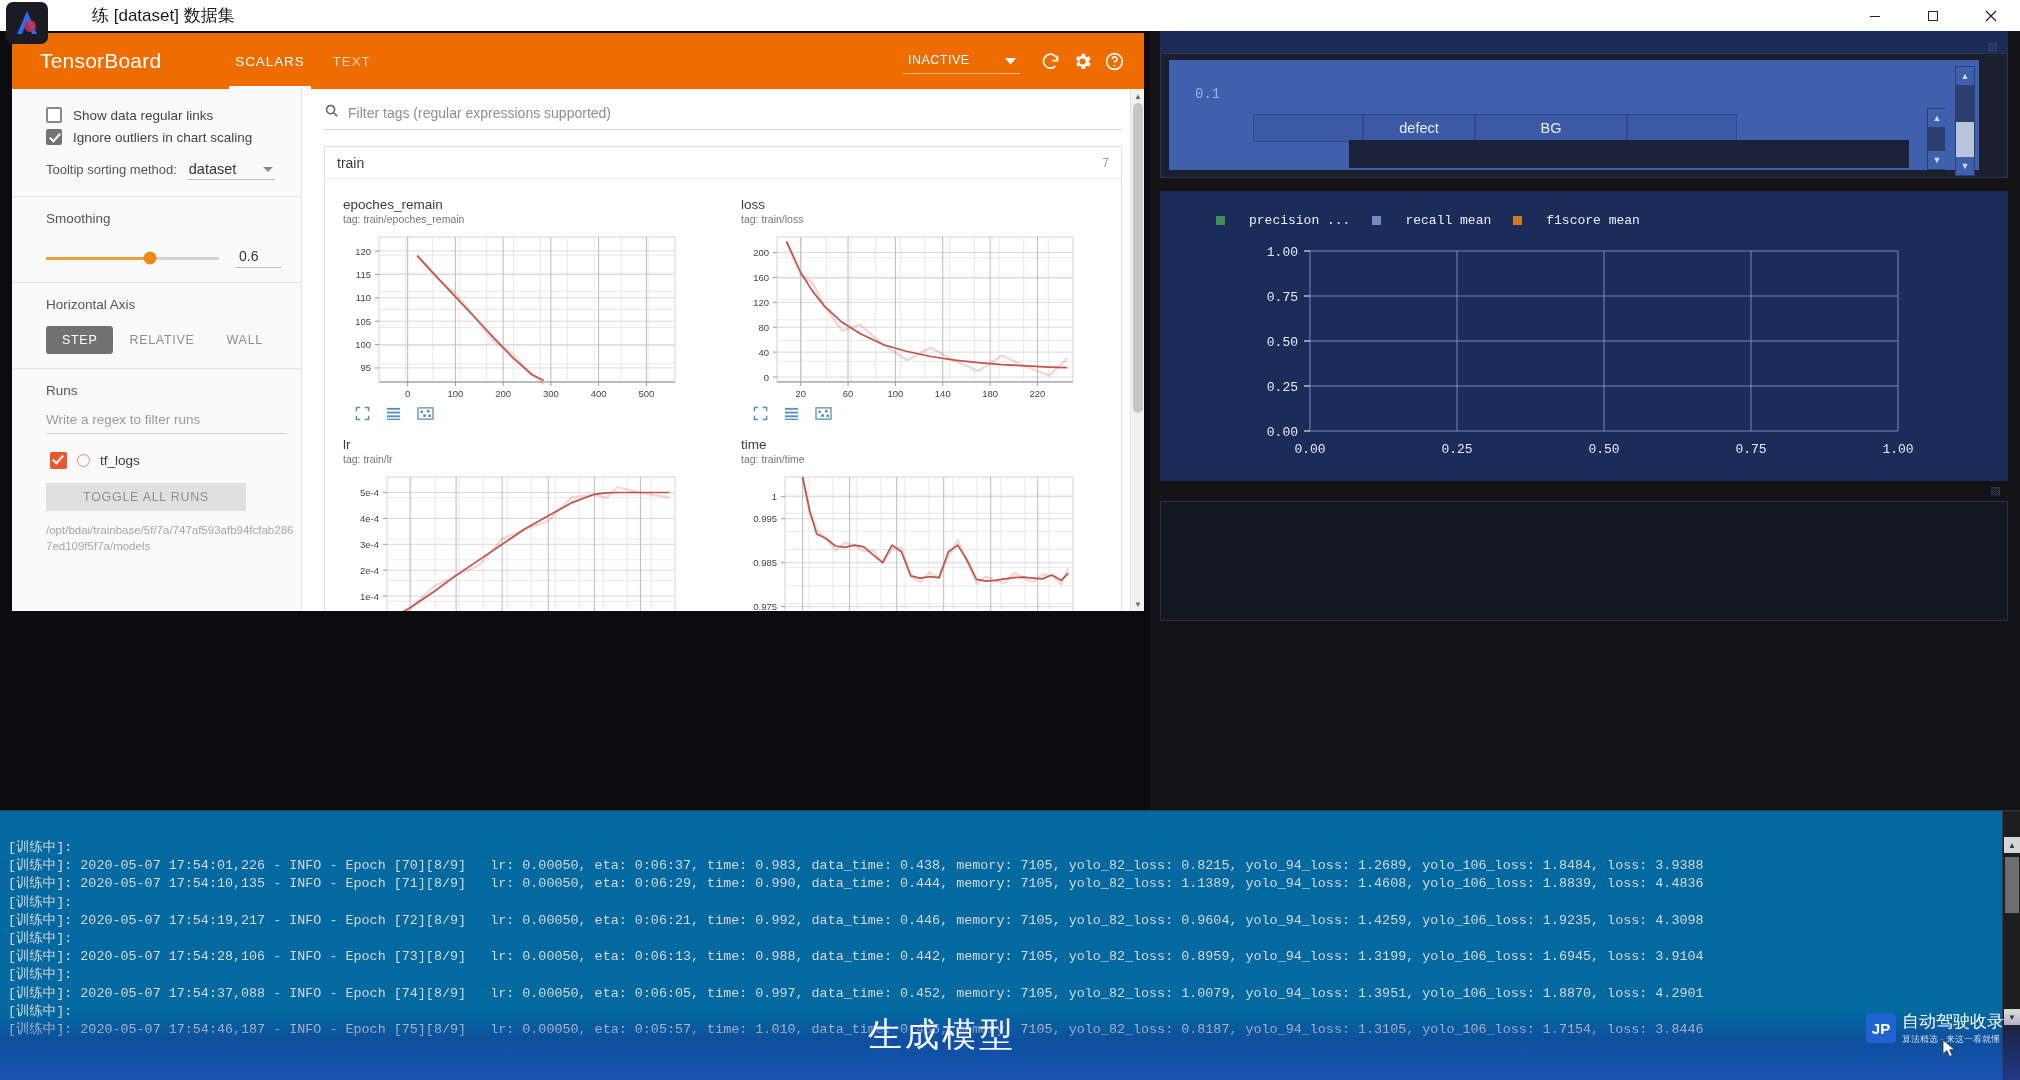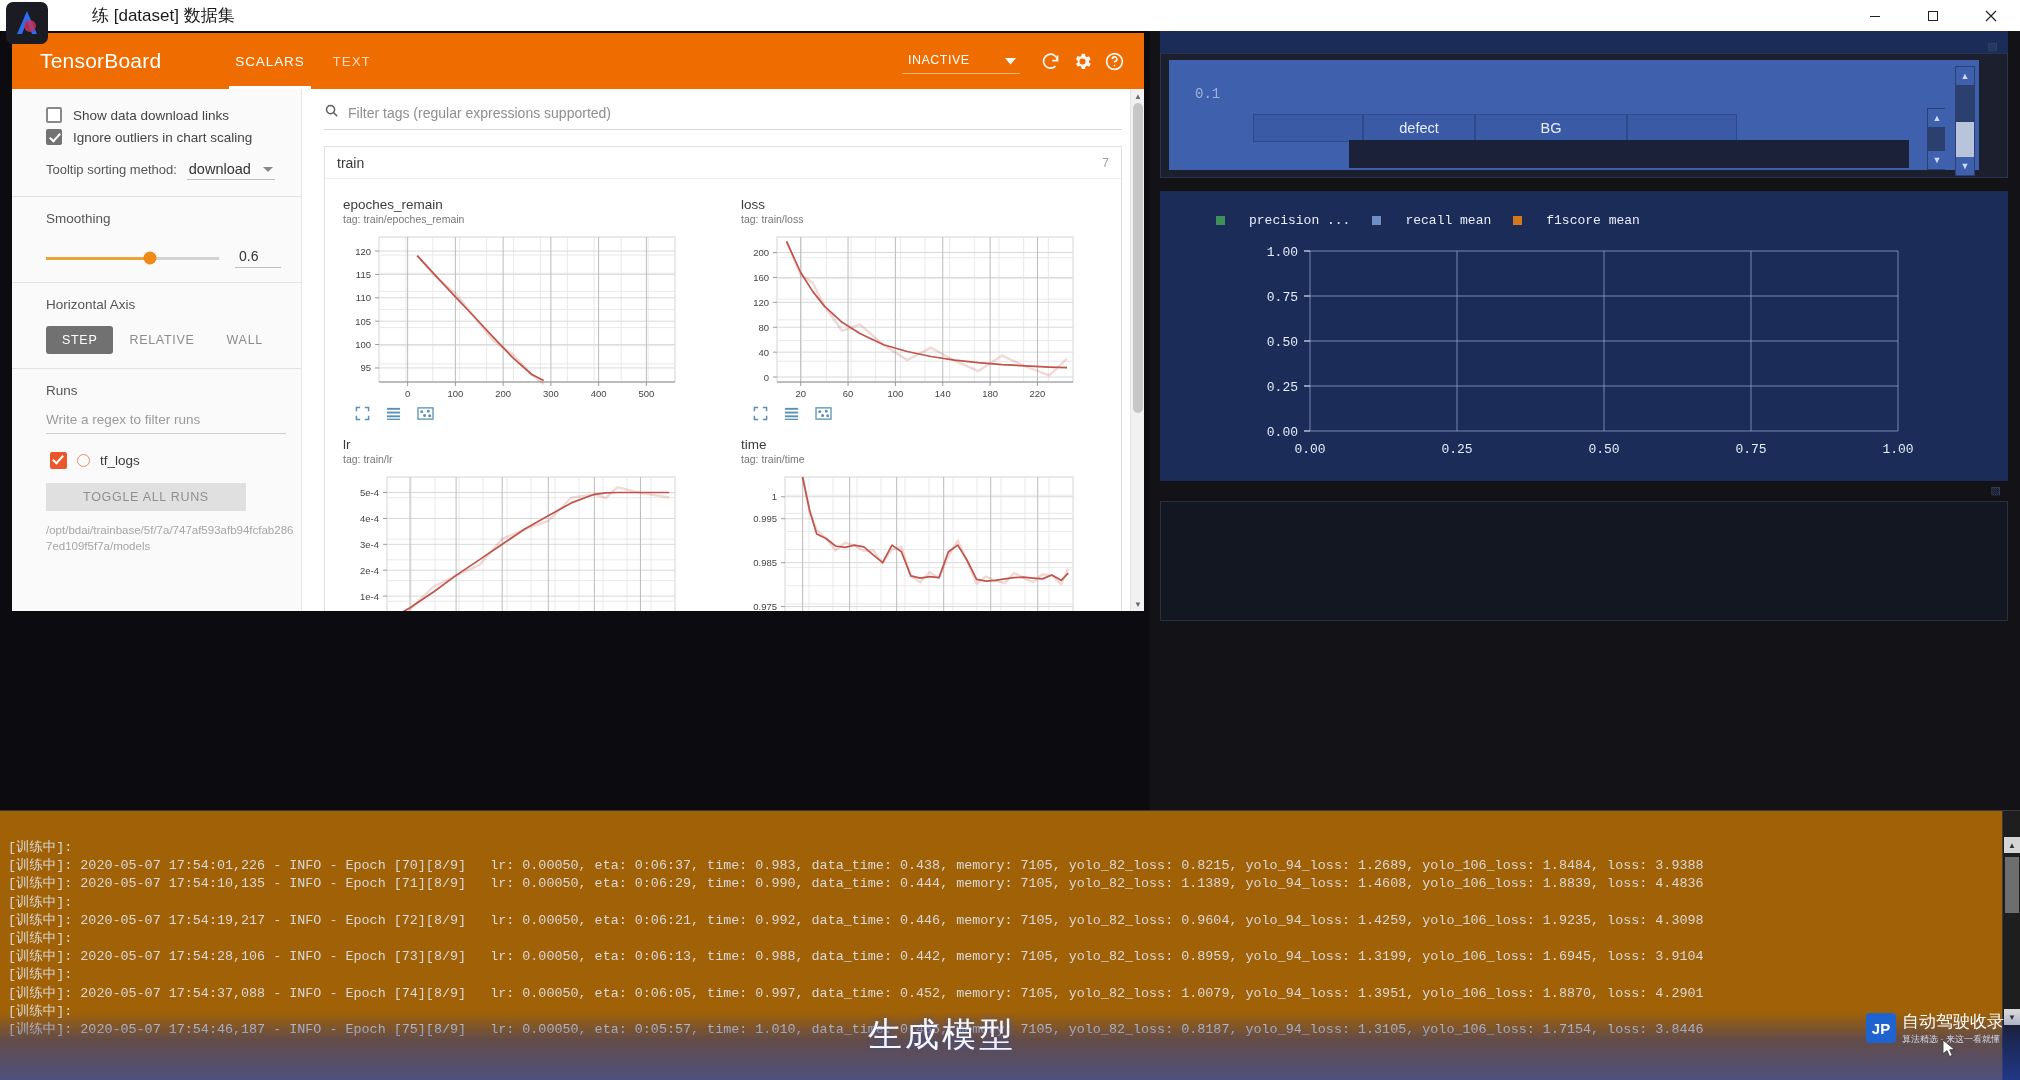--- a/index.html
+++ b/index.html
@@ -183,21 +183,21 @@
     position: absolute; left: 56px; top: 22px; display: flex; gap: 22px; align-items: center;
     font-family: "Liberation Mono", monospace; font-size: 13px; color: #e9eefb;
   }
   .lg { display: flex; align-items: center; gap: 24px; }
   .lg .sw { width: 9px; height: 9px; display: inline-block; }
   .rp-blank { left: 10px; top: 470px; width: 848px; height: 120px; background: #131722; border: 1px solid #2b3040;}
   .corner-ic { position: absolute; color: #3c4a6e; font-size: 11px; }
 
   
   .console {
-    position: absolute; left: 0; top: 810px; width: 2020px; height: 270px; background: #a16207;
+    position: absolute; left: 0; top: 810px; width: 2020px; height: 270px; background: #0369a1;
     border-top: 1px solid #3a3a3a;
   }
   .console-inner {
     position: absolute; left: 8px; top: 28px; right: 14px; bottom: 6px;
     font-family: "Liberation Mono", monospace; font-size: 13.4px; color: #d8d8d8;
     line-height: 18.2px; white-space: pre; overflow: hidden;
   }
   .console-inner .ln { white-space: pre; }
   .console-sb {
     position: absolute; right: 0; top: 0; width: 18px; height: 270px; background: #1e1e1e; border-left:1px solid #3a3a3a;
@@ -303,30 +303,30 @@
       </div>
     </div>
 
     <div class="tb-body">
 
       <div class="tb-left">
 
         <div class="sec">
           <div class="cbrow">
             <div class="cbox"></div>
-            <span>Show data download links</span>
+            <span>Show data regular links</span>
           </div>
           <div class="cbrow">
             <div class="cbox checked"></div>
             <span>Ignore outliers in chart scaling</span>
           </div>
           <div class="tooltip-row">
             <div class="lbl">Tooltip sorting method:</div>
             <div class="selectline">
-              <span>download</span>
+              <span>dataset</span>
               <span class="caret"></span>
             </div>
           </div>
         </div>
 
         <div class="sec">
           <div class="sec-title">Smoothing</div>
           <div class="slider-row">
             <div class="slider">
               <div class="fill"></div>

